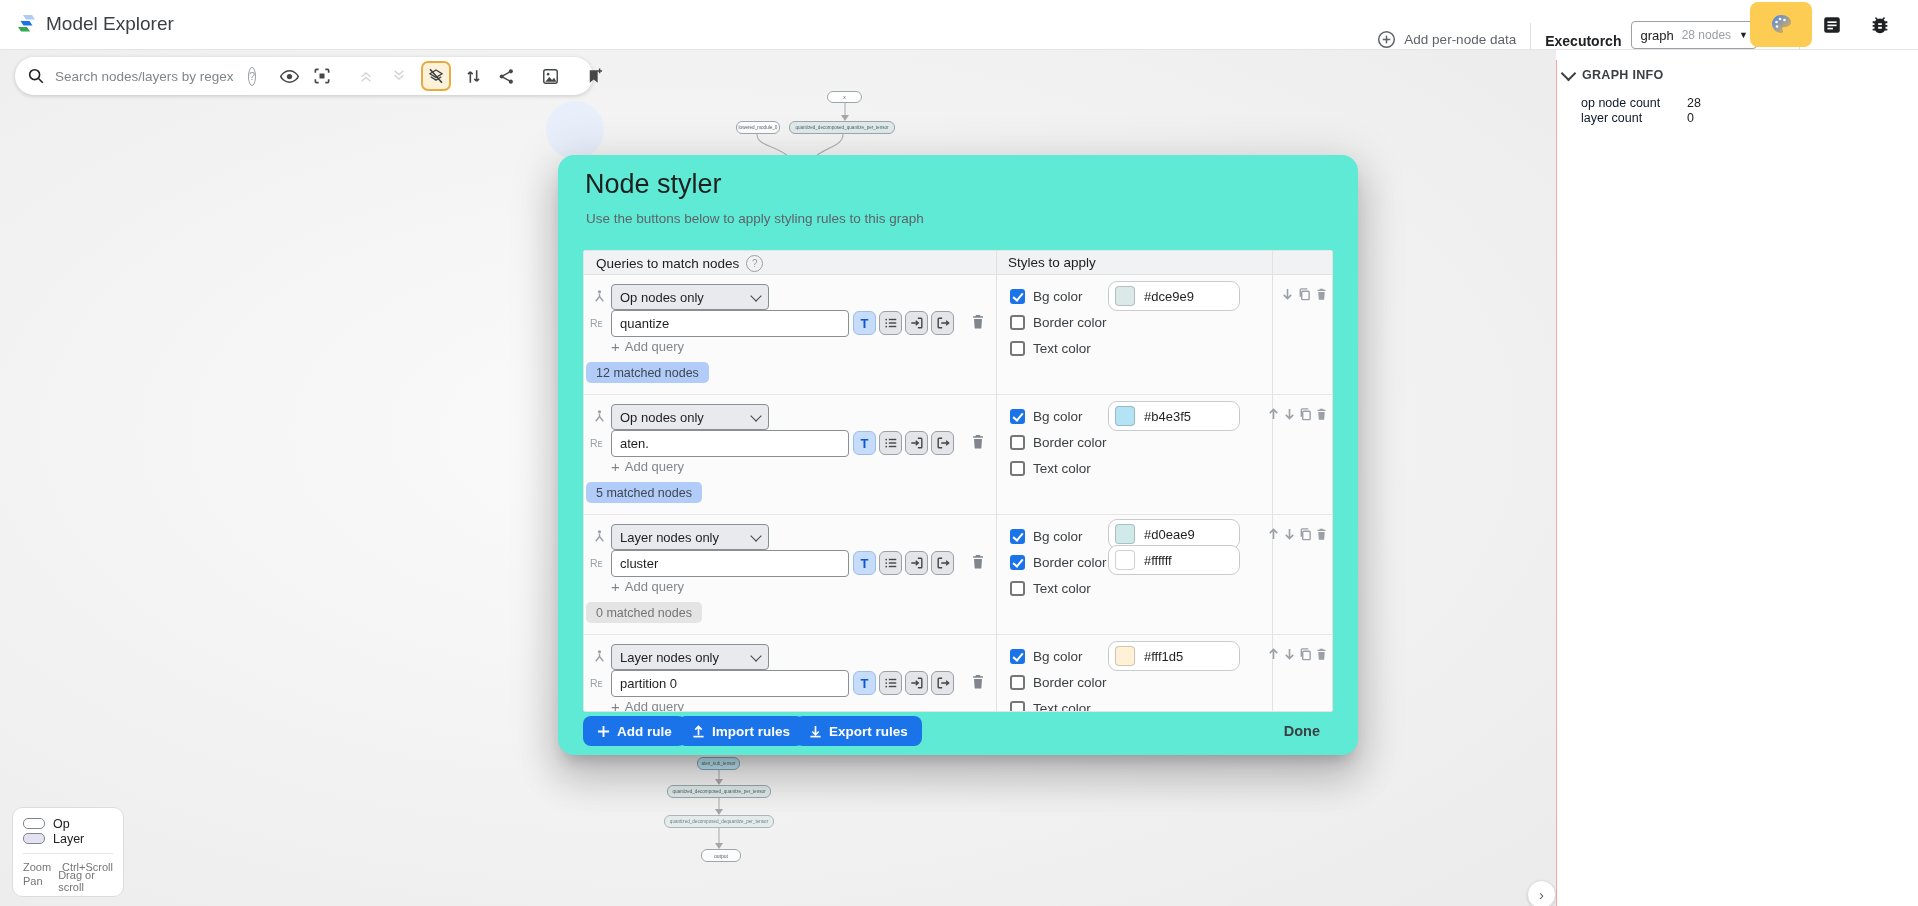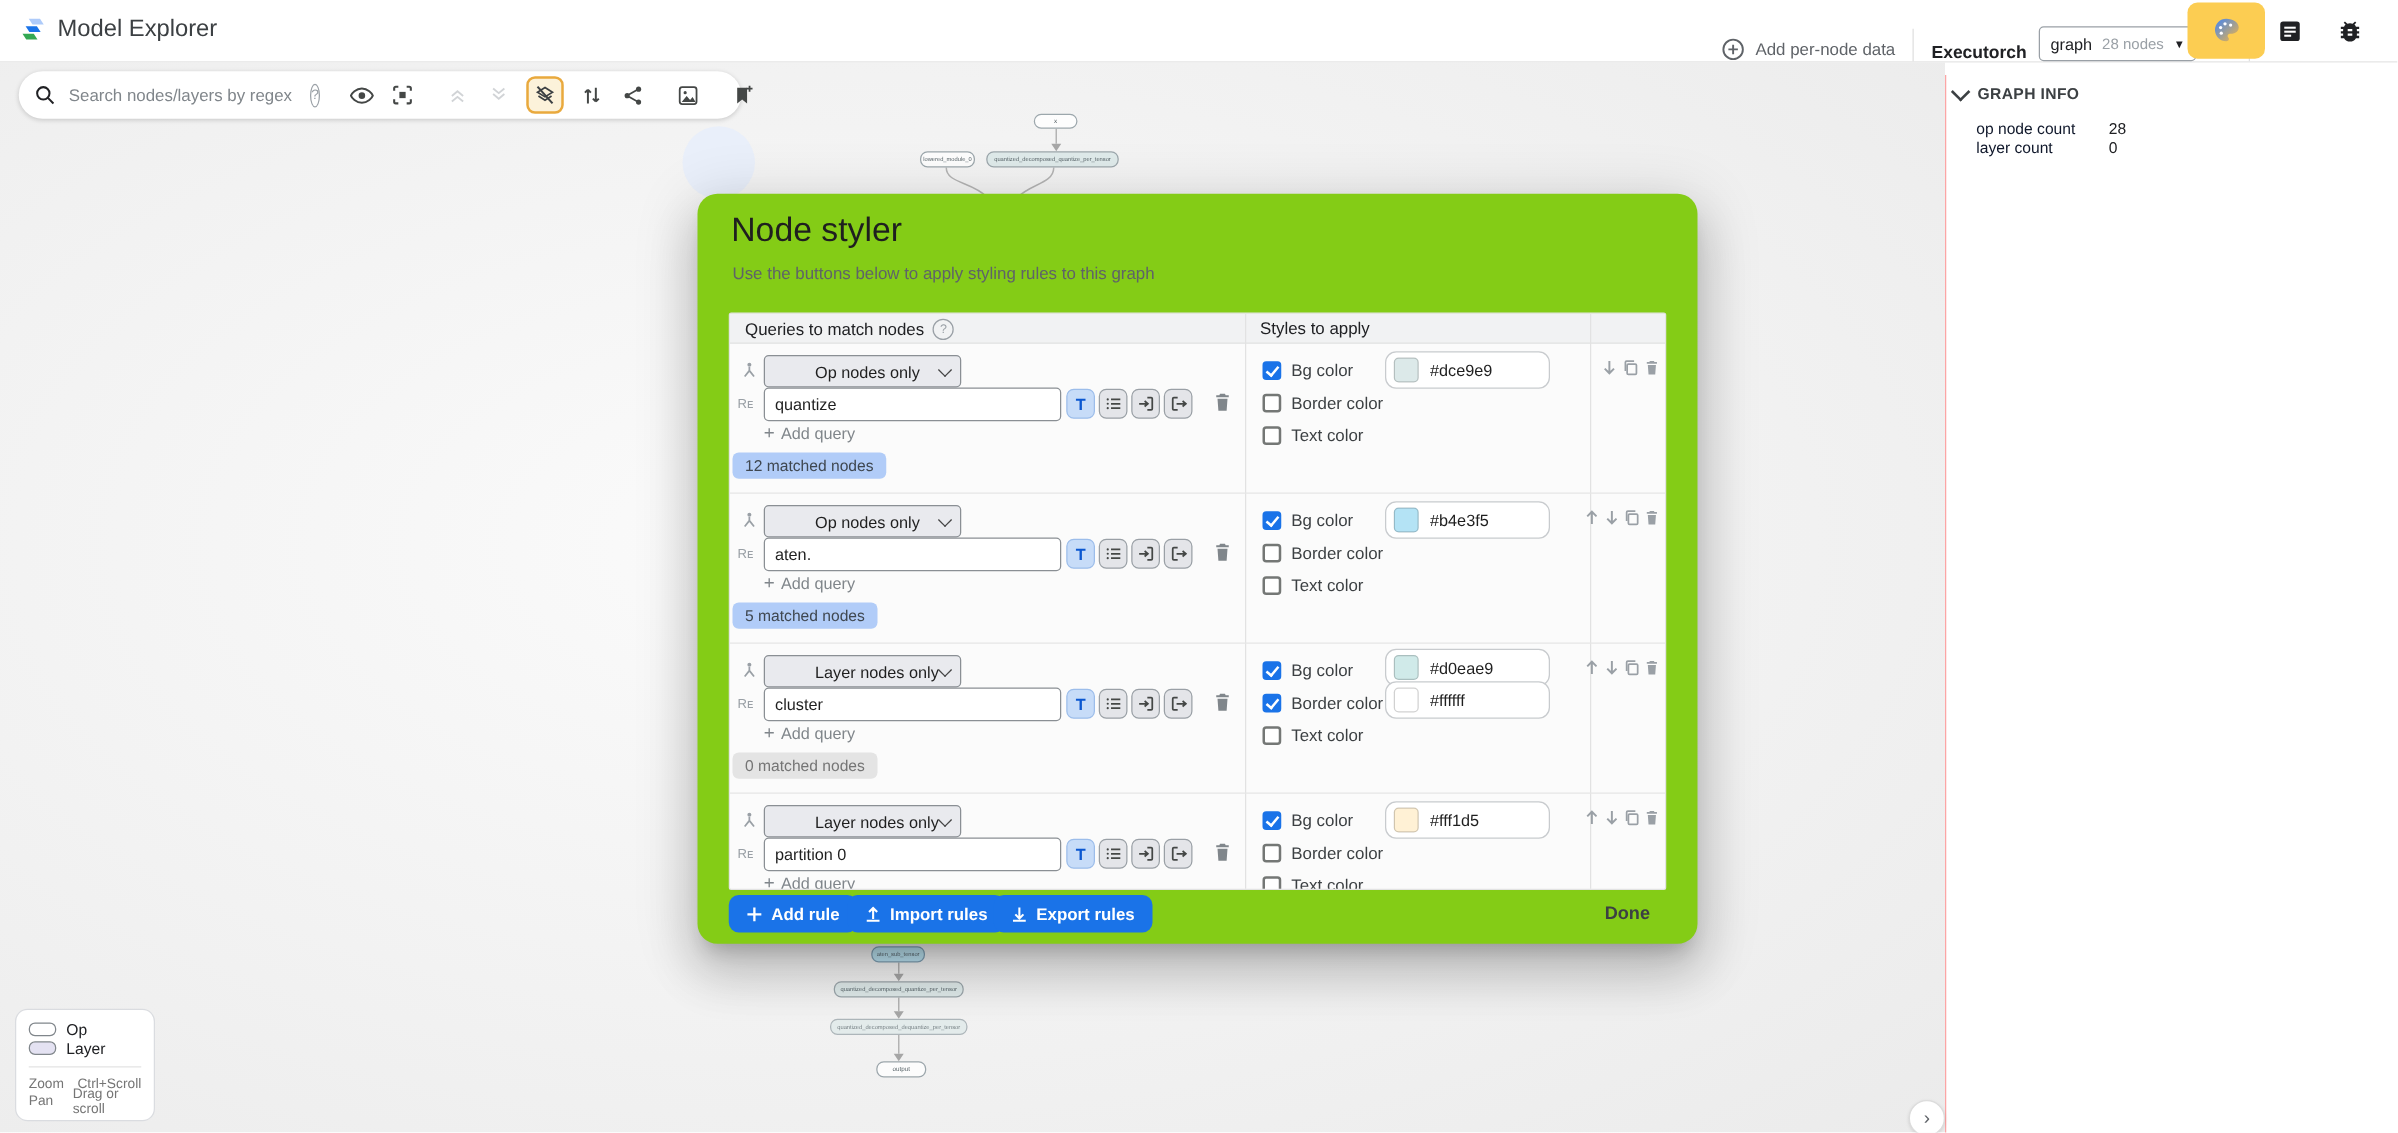--- a/index.html
+++ b/index.html
@@ -68,41 +68,41 @@
   .rpanel{position:absolute;left:1556px;top:60px;width:362px;height:857px;background:#fff;border-left:1px solid #fca5a5;}
   .ginfo-head{position:absolute;left:6px;top:8px;display:flex;align-items:center;gap:8px;cursor:pointer;}
   .chev-down{width:9px;height:9px;border-left:2px solid #3c4043;border-bottom:2px solid #3c4043;
              transform:rotate(-45deg);margin-top:-4px;}
   .ginfo-title{font-size:12.5px;font-weight:bold;color:#3c4043;letter-spacing:.3px;}
   .ginfo-row{position:absolute;left:24px;display:flex;font-size:12.5px;height:16px;align-items:center;}
   .ginfo-row .gl{width:106px;color:#0f172a;}
   .ginfo-row .gv{color:#202124;}
 
   
-  .dialog{position:absolute;left:558px;top:155px;width:800px;height:600px;background:#84cc16;border-radius:16px;
+  .dialog{position:absolute;left:558px;top:155px;width:800px;height:600px;background:#5eead4;border-radius:16px;
           box-shadow:0 11px 15px -7px rgba(0,0,0,.2),0 24px 38px 3px rgba(0,0,0,.14),0 9px 46px 8px rgba(0,0,0,.12);
           z-index:30;}
   .dlg-title{position:absolute;left:27px;top:14px;font-size:27px;color:#1f1f1f;}
   .dlg-sub{position:absolute;left:28px;top:56px;font-size:13.5px;color:#5f6368;}
 
   .rules-table{position:absolute;left:25px;top:95px;width:750px;height:462px;overflow:hidden;
                border:1px solid #e3e3e3;border-radius:2px;background:#fbfbfb;box-sizing:border-box;}
   .tbl-header{position:absolute;left:0;top:0;width:100%;height:23px;background:#f1f2f3;border-bottom:1px solid #e2e2e2;}
   .th-q{position:absolute;left:12px;top:4px;font-size:13.5px;color:#202124;display:flex;gap:7px;align-items:center;}
   .th-s{position:absolute;left:424px;top:4px;font-size:13.5px;color:#202124;}
   .th-help{width:15px;height:15px;border:1.5px solid #9aa0a6;border-radius:50%;color:#9aa0a6;font-size:10px;
            display:flex;align-items:center;justify-content:center;}
   .col-div1{position:absolute;left:412px;top:0;width:1px;height:462px;background:#e2e2e2;}
   .col-div2{position:absolute;left:688px;top:0;width:1px;height:462px;background:#e2e2e2;}
 
   .rule-row{position:absolute;left:0;width:750px;height:120px;border-bottom:1px solid #e6e6e6;}
   .ntype-icon{position:absolute;left:8px;top:15px;}
   .rule-select{position:absolute;left:27px;top:10px;width:158px;height:26px;background:#e9eaee;border:1px solid #8a8f94;
                border-radius:4px;display:flex;align-items:center;box-sizing:border-box;padding:0 8px;cursor:pointer;}
-  .rule-select .txt{font-size:13px;color:#1f1f1f;flex:1;margin-left:32px;}
+  .rule-select .txt{font-size:13px;color:#1f1f1f;flex:1;}
   .sel-chev{width:7px;height:7px;border-left:1.5px solid #444;border-bottom:1.5px solid #444;transform:rotate(-45deg);margin-top:-3px;}
   .re-label{position:absolute;left:6px;top:43px;font-size:10.5px;color:#9aa0a6;}
   .rule-input{position:absolute;left:27px;top:36px;width:238px;height:27px;border:1px solid #8a8f94;border-radius:4px;
               box-sizing:border-box;font-size:13px;color:#1f1f1f;padding:0 8px;background:#fff;outline:none;
               font-family:"Liberation Sans","DejaVu Sans",sans-serif;}
   .toggles{position:absolute;left:269px;top:37px;display:flex;gap:3px;}
   .tgl{width:23px;height:24px;border:1px solid #9aa0a6;border-radius:6px;background:#e4e5e9;display:flex;
        align-items:center;justify-content:center;box-sizing:border-box;cursor:pointer;}
   .tgl.active{background:#c7dcf8;border-color:#9cbdea;}
   .tgl-t{font-size:13px;color:#0b57d0;font-weight:bold;}

